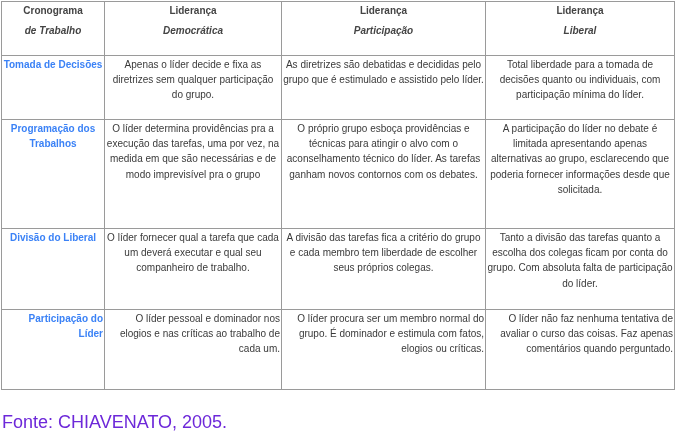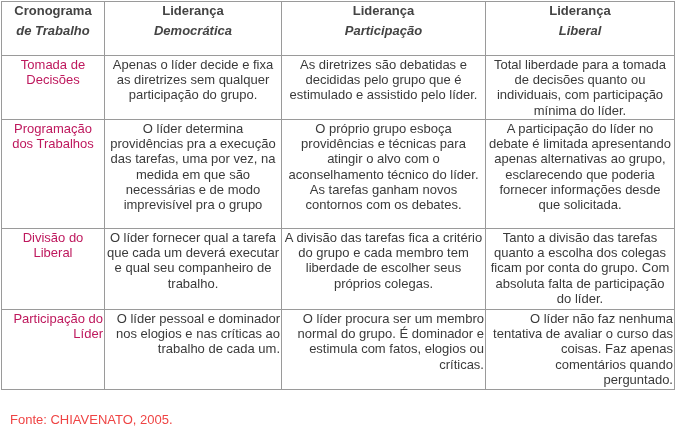--- a/index.html
+++ b/index.html
@@ -15,21 +15,21 @@
       font-family: "Liberation Sans", sans-serif;
       color: #3a3a3a;
     }
     table.schedule {
       position: absolute;
       left: 1px;
       top: 1px;
       width: 673px;
       border-collapse: collapse;
       table-layout: fixed;
-      font-size: 13px;
+      font-size: 10px;
       line-height: 15.2px;
     }
     table.schedule td, table.schedule th {
       border: 1.5px solid #9a9a9a;
       padding: 0 1px;
       vertical-align: top;
       text-align: center;
     }
     col.c0 { width: 103px; }
     col.c1 { width: 177px; }
@@ -47,35 +47,34 @@
     .hdr-top {
       display: block;
       padding-top: 1px;
     }
     .hdr-bottom {
       display: block;
       margin-top: 5px;
       font-style: italic;
     }
     .row-label {
-      font-weight: normal;
-      color: #be185d;
+      font-weight: bold;
+      color: #3b82f6;
     }
     tr.r1 td { height: 63px; }
     tr.r2 td { height: 108px; }
     tr.r3 td { height: 80px; }
     tr.r4 td { height: 79px; text-align: right; }
     td .cell-text { display: block; padding-top: 1px; }
     .source {
       position: absolute;
       left: 2px;
       top: 412px;
-      font-size: 13px;
-      color: #ef4444;
-      margin-left: 8px;
+      font-size: 18px;
+      color: #6d28d9;
     }
   </style>
 </head>
 <body>
 
 <table class="schedule">
   <colgroup>
     <col class="c0">
       <col class="c1">
       <col class="c2">

